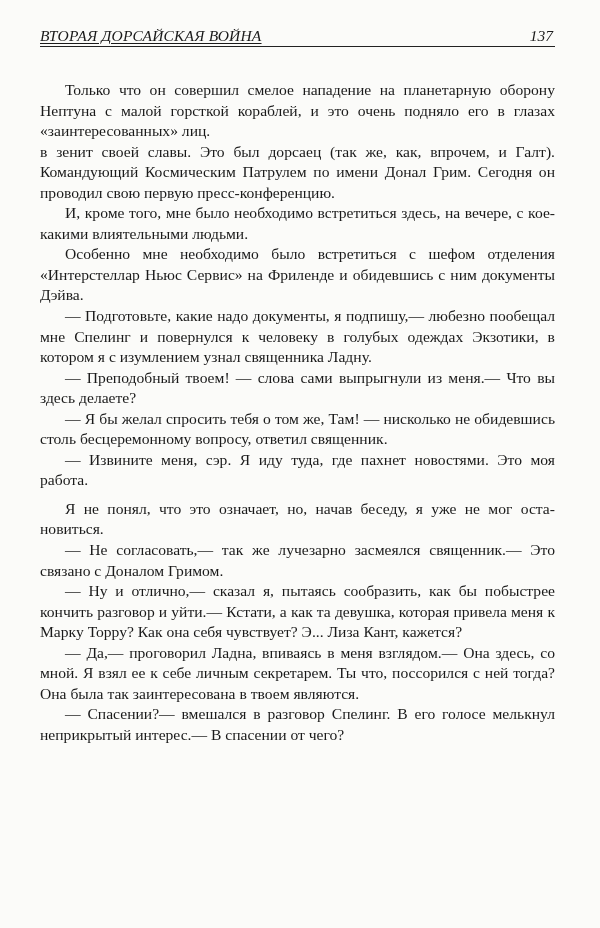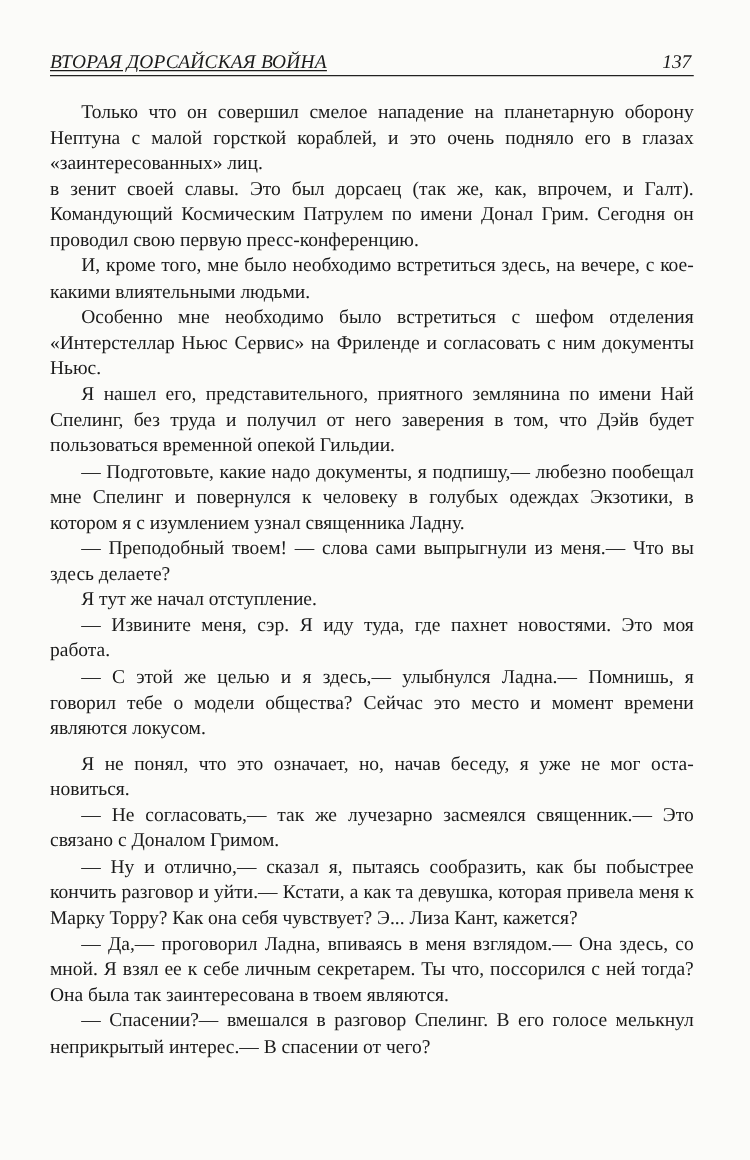--- a/index.html
+++ b/index.html
@@ -4,21 +4,21 @@
 <style>
   html, body { margin: 0; padding: 0; }
   body {
     width: 600px; height: 928px; overflow: hidden;
     background: #fbfbf9;
     color: #1a1a1a;
     font-family: "Liberation Serif", "DejaVu Serif", serif;
     position: relative;
   }
   .page-header {
-    position: absolute; left: 40px; top: 38px; width: 515px; height: 22px;
+    position: absolute; left: 40px; top: 24px; width: 515px; height: 22px;
     border-bottom: 1.5px solid #222;
   }
   .running-title {
     position: absolute; left: 0; bottom: 1px;
     font-style: italic; font-size: 15.5px; letter-spacing: 0.2px;
     text-decoration: underline; text-underline-offset: 2px;
   }
   .page-number {
     position: absolute; right: 2px; bottom: 1px;
     font-style: italic; font-size: 15.5px;
@@ -37,26 +37,24 @@
 
 <div class="page-header">
   <span class="running-title">ВТОРАЯ ДОРСАЙСКАЯ ВОЙНА</span>
   <span class="page-number">137</span>
 </div>
 
 <div class="text-body">
   <p class="p indent">Только что он совершил смелое нападение на планетарную оборону Нептуна с малой горсткой кораблей, и это очень подняло его в глазах «заинтересованных» лиц.</p>
   <p class="p cont">в зенит своей славы. Это был дорсаец (так же, как, впрочем, и Галт). Командующий Космическим Патрулем по имени Донал Грим. Сегодня он проводил свою первую пресс-конференцию.</p>
   <p class="p indent">И, кроме того, мне было необходимо встретиться здесь, на вечере, с кое-какими влиятельными людьми.</p>
-  <p class="p indent">Особенно мне необходимо было встретиться с шефом отделения «Интерстеллар Ньюс Сервис» на Фриленде и согласовать с ним документы Ньюс.</p>
-  <p class="p indent">Я нашел его, представительного, приятного землянина по имени Най Спелинг, без труда и получил от него заверения в том, что Дэйв будет пользоваться временной опекой Гильдии.</p>
+  <p class="p indent">Особенно мне необходимо было встретиться с шефом отделения «Интерстеллар Ньюс Сервис» на Фриленде и обидевшись с ним документы Дэйва.</p>
   <p class="p indent">— Подготовьте, какие надо документы, я подпишу,— любезно пообещал мне Спелинг и повернулся к человеку в голубых одеждах Экзотики, в котором я с изумлением узнал священника Ладну.</p>
   <p class="p indent">— Преподобный твоем! — слова сами выпрыгнули из меня.— Что вы здесь делаете?</p>
-  <p class="p indent">Я тут же начал отступление.</p>
+  <p class="p indent">— Я бы желал спросить тебя о том же, Там! — нисколько не обидевшись столь бесцеремонному вопросу, ответил священник.</p>
   <p class="p indent">— Извините меня, сэр. Я иду туда, где пахнет новостями. Это моя работа.</p>
-  <p class="p indent">— С этой же целью и я здесь,— улыбнулся Ладна.— Помнишь, я говорил тебе о модели общества? Сейчас это место и момент времени являются локусом.</p>
   <p class="p indent gap">Я не понял, что это означает, но, начав беседу, я уже не мог оста­новиться.</p>
   <p class="p indent">— Не согласовать,— так же лучезарно засмеялся священник.— Это связано с Доналом Гримом.</p>
   <p class="p indent">— Ну и отлично,— сказал я, пытаясь сообразить, как бы побыстрее кончить разговор и уйти.— Кстати, а как та девушка, которая привела меня к Марку Торру? Как она себя чувствует? Э... Лиза Кант, кажется?</p>
   <p class="p indent">— Да,— проговорил Ладна, впиваясь в меня взглядом.— Она здесь, со мной. Я взял ее к себе личным секретарем. Ты что, поссорился с ней тогда? Она была так заинтересована в твоем являются.</p>
   <p class="p indent">— Спасении?— вмешался в разговор Спелинг. В его голосе мель­кнул неприкрытый интерес.— В спасении от чего?</p>
 
 </div>
 
 </body></html>

